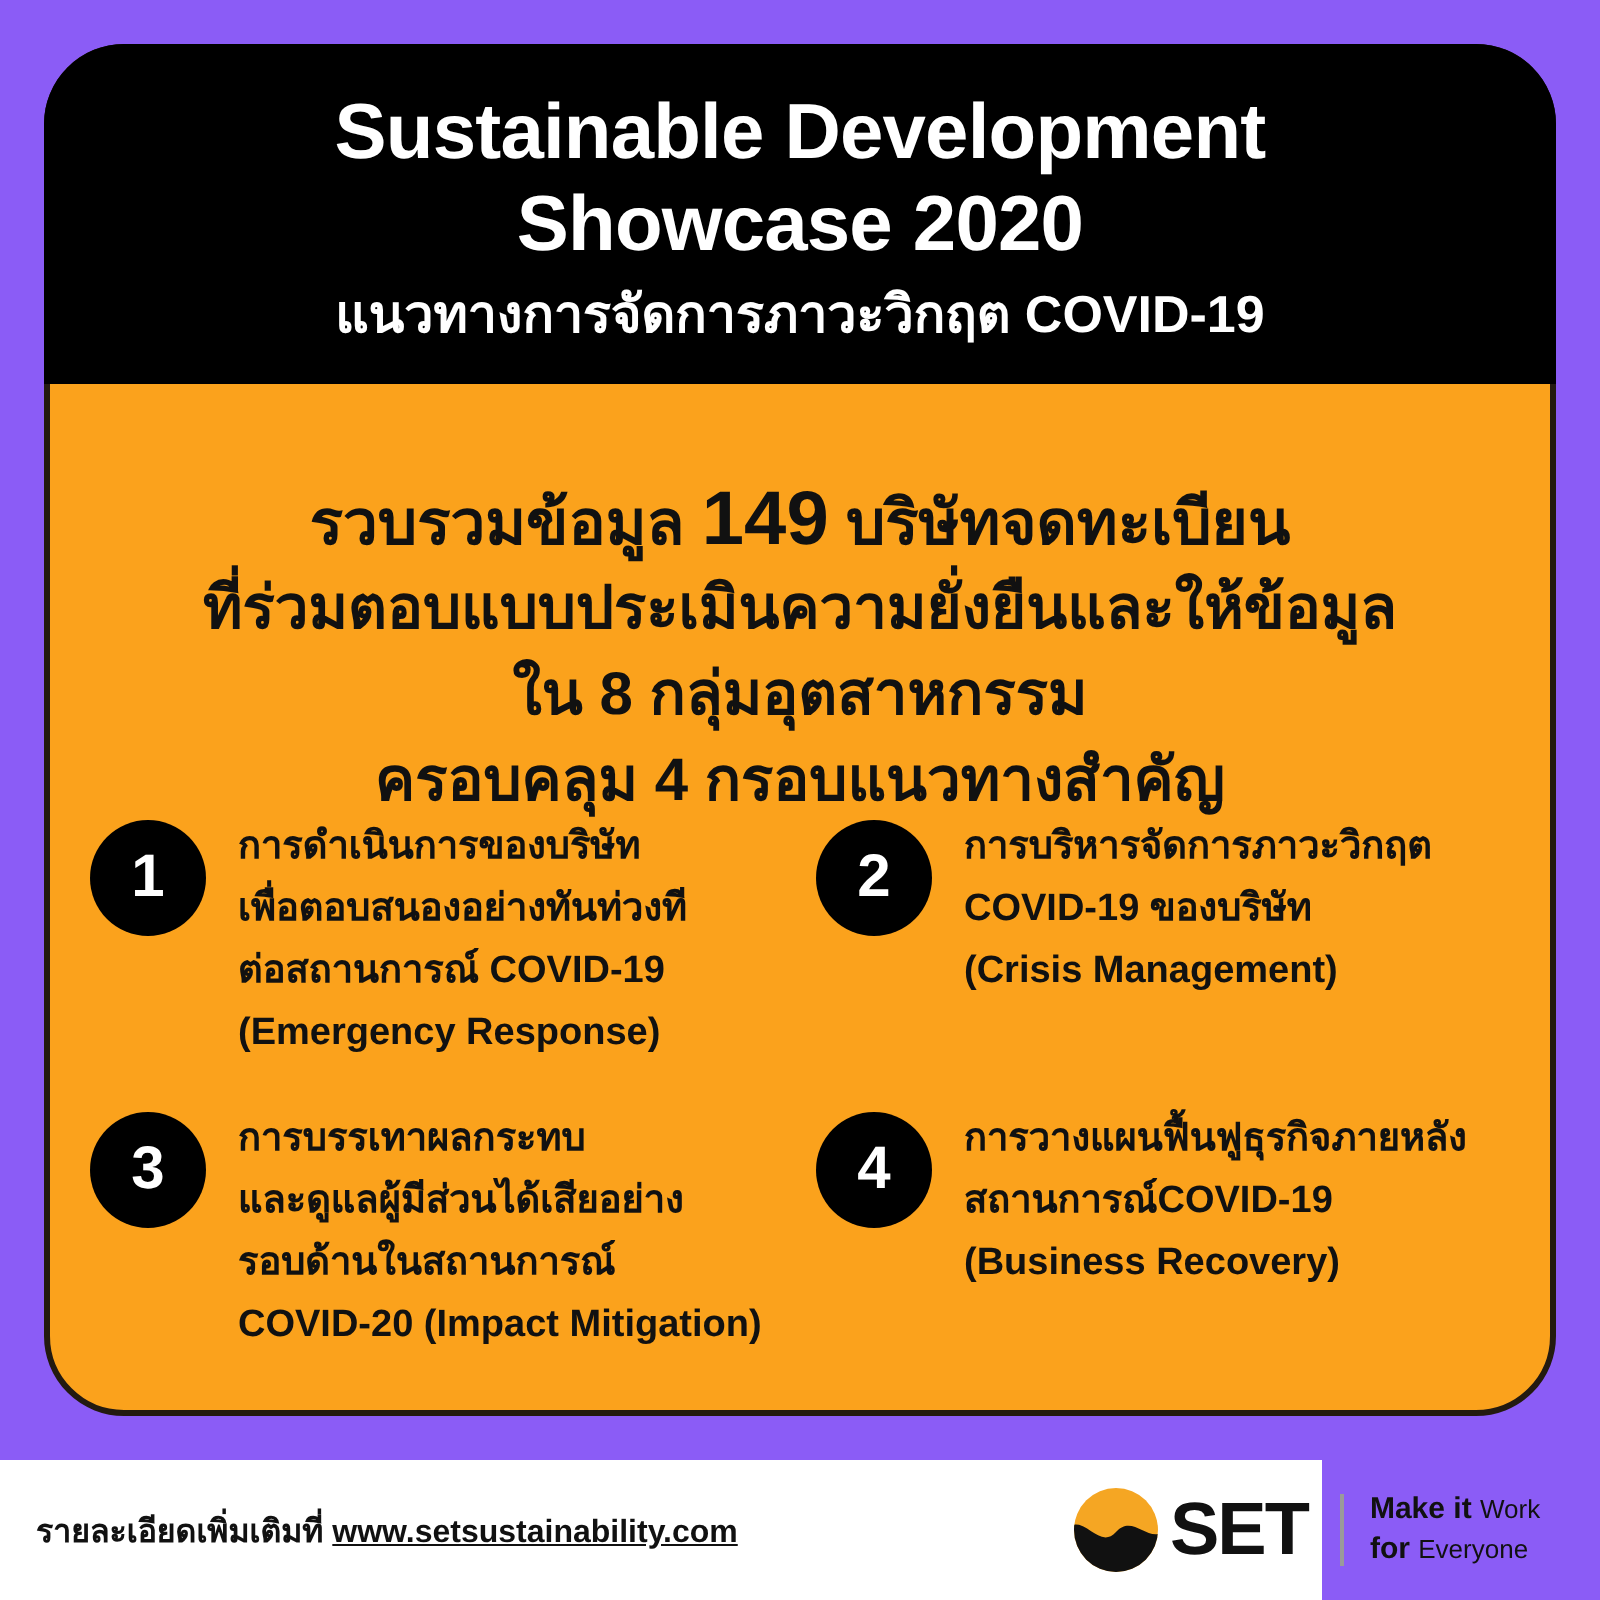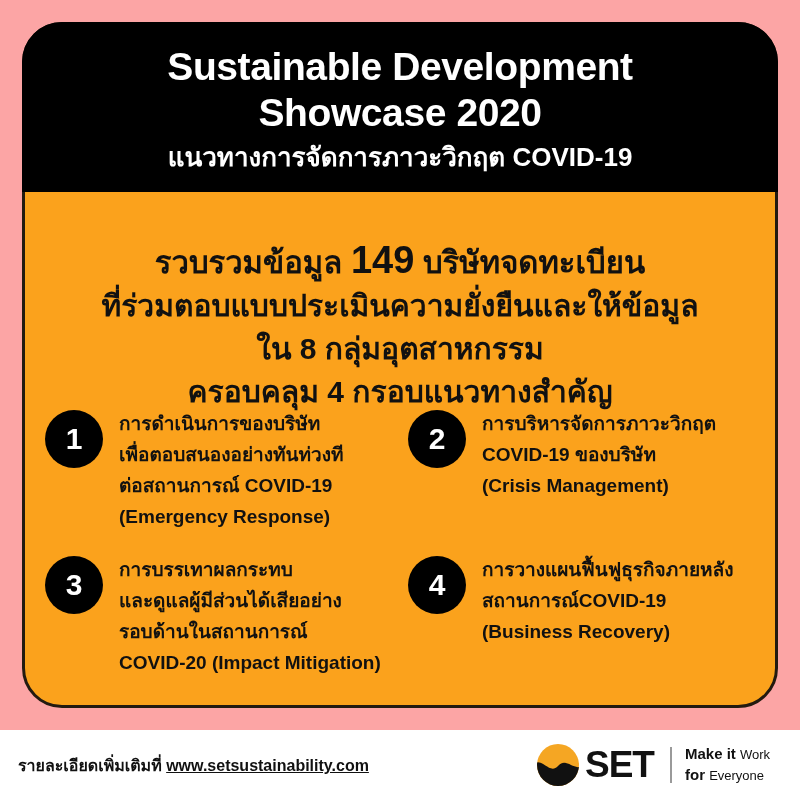--- a/index.html
+++ b/index.html
@@ -15,21 +15,21 @@
     background: #FBA21C;
     position: relative;
   }
 
   
   #poster {
     position: absolute;
     left: 0; top: 0;
     width: 800px;
     height: 800px;
-    background: #fca5a5;
+    background: #8b5cf6;
   }
 
   
   #orange-card {
     position: absolute;
     left: 22px;
     top: 22px;
     width: 756px;
     height: 686px;
     border: 3px solid #231a10;
@@ -139,21 +139,21 @@
     padding-top: 2px;
   }
 
   .point-text .tl { white-space: nowrap; display: block; }
 
   
   #footer {
     position: absolute;
     left: 0;
     top: 730px;
-    width: 800px;
+    width: 661px;
     height: 70px;
     background: #ffffff;
     display: flex;
     align-items: center;
   }
 
   #footer-note {
     position: absolute;
     left: 18px;
     top: 23px;

